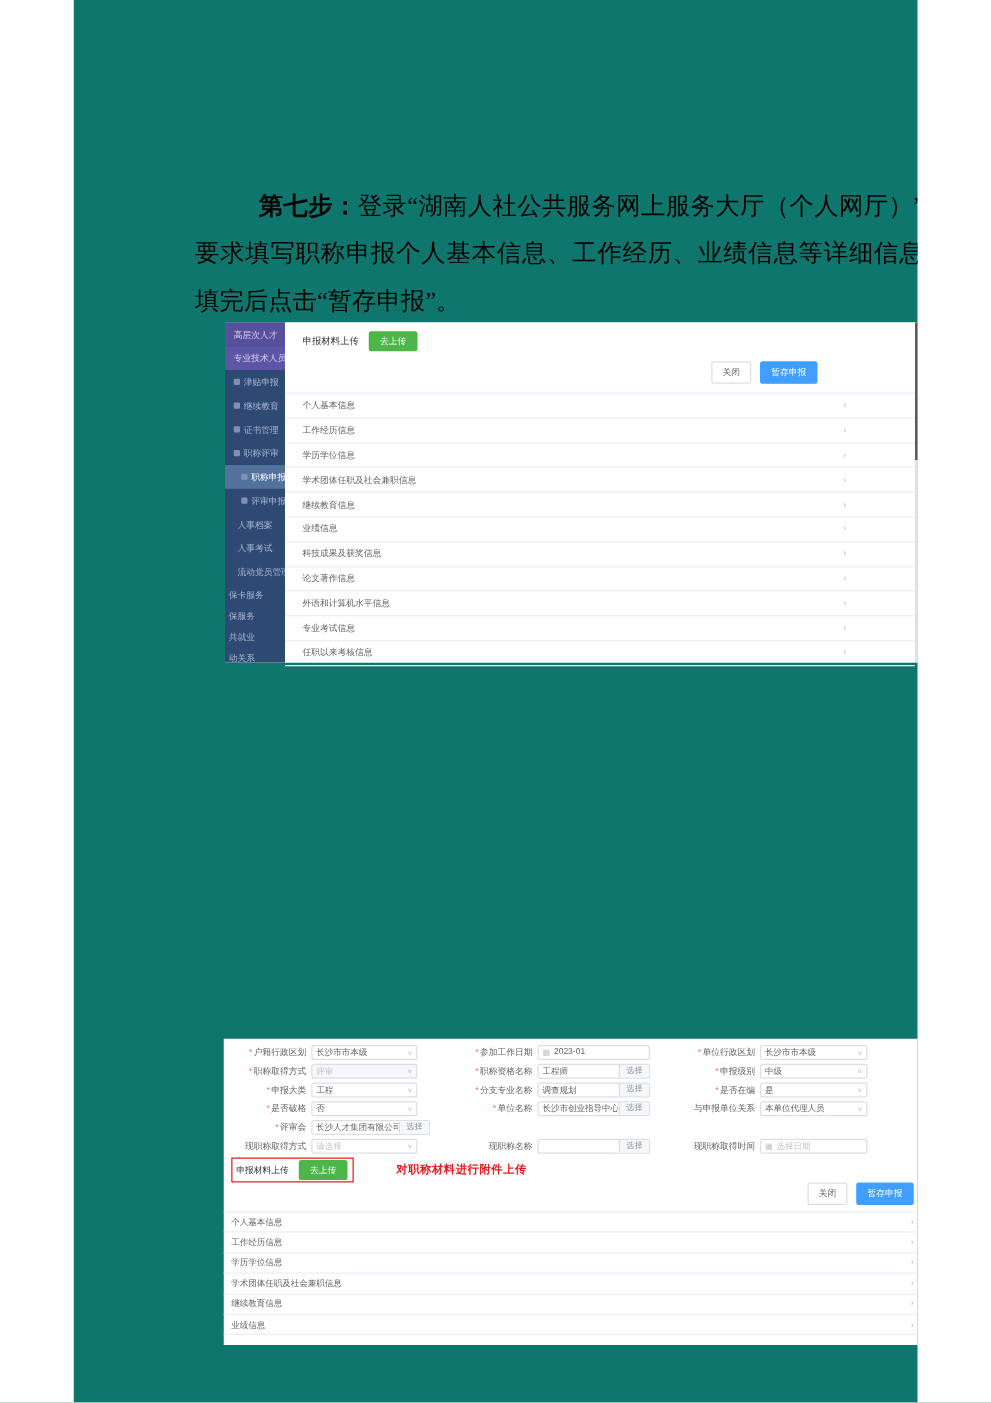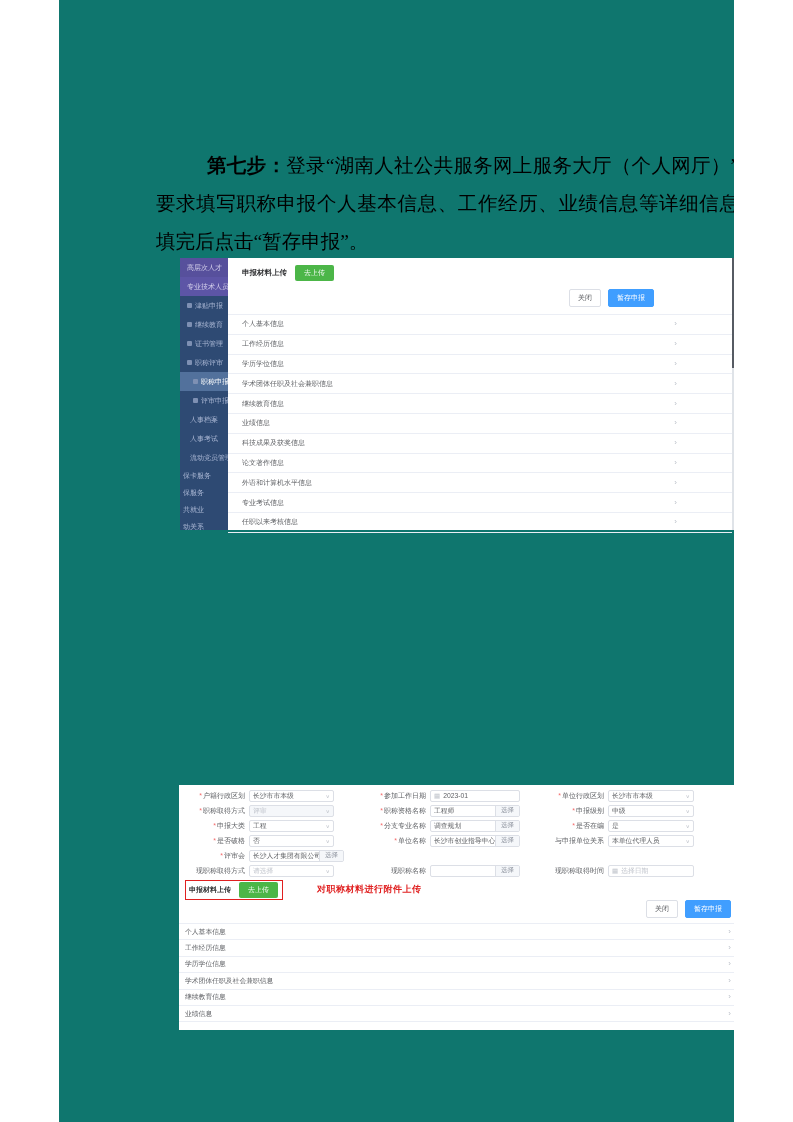--- a/index.html
+++ b/index.html
@@ -8,37 +8,37 @@
 
   
   .para{position:absolute;left:97px;width:603px;text-align:justify;color:#000;font-size:19.5px}
   #para7{top:146px;line-height:38px;text-indent:51px}
   #para8{top:547px;line-height:42px;text-indent:51px}
   .step{font-weight:700;font-family:"Liberation Sans",sans-serif}
 
   
   .shot{position:absolute;background:#fff;font-family:"Liberation Sans",sans-serif;color:#606266}
   #shot1{left:121px;top:258px;width:559px;height:272px}
-  #shot2{left:120px;top:785px;width:560px;height:245px}
+  #shot2{left:120px;top:831px;width:560px;height:245px}
 
   
   .sidebar{position:absolute;left:0;top:0;width:48px;height:100%;background:#2e4a73;display:flex;flex-direction:column;font-size:7px;color:#a9b6d3;overflow:hidden}
   .side-item{display:flex;align-items:center;padding-left:7px;flex:0 0 19px;white-space:nowrap;overflow:hidden;cursor:pointer}
   .side-item .sq{width:5px;height:5px;background:#7e90b3;border-radius:1px;margin-right:3px;flex:0 0 auto}
   .side-item.p1{background:#57509c;color:#d6d2ec}
   .side-item.p2{background:#5d55a6;color:#d6d2ec}
   .side-item.sub{padding-left:13px;flex-basis:19px}
   .side-item.sub.hl{background:#52719c;color:#fff}
   .side-item.nav2{padding-left:10px;flex-basis:19px}
   .side-item.cut{padding-left:3px;flex-basis:17px}
 
   
   .main{position:absolute;left:48px;top:0;right:7px;bottom:0;background:#fff}
   .m-head{display:flex;align-items:center;padding:7px 0 0 14px}
-  .up-label{font-size:7.5px;font-weight:700;color:#303133}
+  .up-label{font-size:7.5px;font-weight:400;color:#303133}
   .green-btn{margin-left:8px;background:#4cb648;color:#fff;border:none;border-radius:2px;font-size:7px;padding:3px 9px;font-family:inherit;cursor:pointer}
   .btn-row{display:flex;justify-content:flex-end;gap:7px;padding-right:78px;margin-top:8px}
   .btn-plain{background:#fff;border:1px solid #dcdfe6;border-radius:2px;color:#606266;font-size:7px;padding:3px 8px;font-family:inherit;cursor:pointer}
   .btn-primary{background:#409eff;border:1px solid #409eff;border-radius:2px;color:#fff;font-size:7px;padding:3px 8px;font-family:inherit;cursor:pointer}
   .sec-list{margin-top:7px;border-top:1px solid #ebeef5}
   .sec-row{display:flex;align-items:center;justify-content:space-between;border-bottom:1px solid #ebeef5;cursor:pointer}
   #shot1 .sec-row{height:19.8px;padding:0 55px 0 14px;font-size:7px}
   .chev{color:#b9bec7;font-size:8px;line-height:1}
   .scrollbar{position:absolute;right:0;top:0;width:7px;height:100%;background:#dfe3e8}
   .thumb{position:absolute;top:0;left:0;width:100%;height:110px;background:#565b63}

